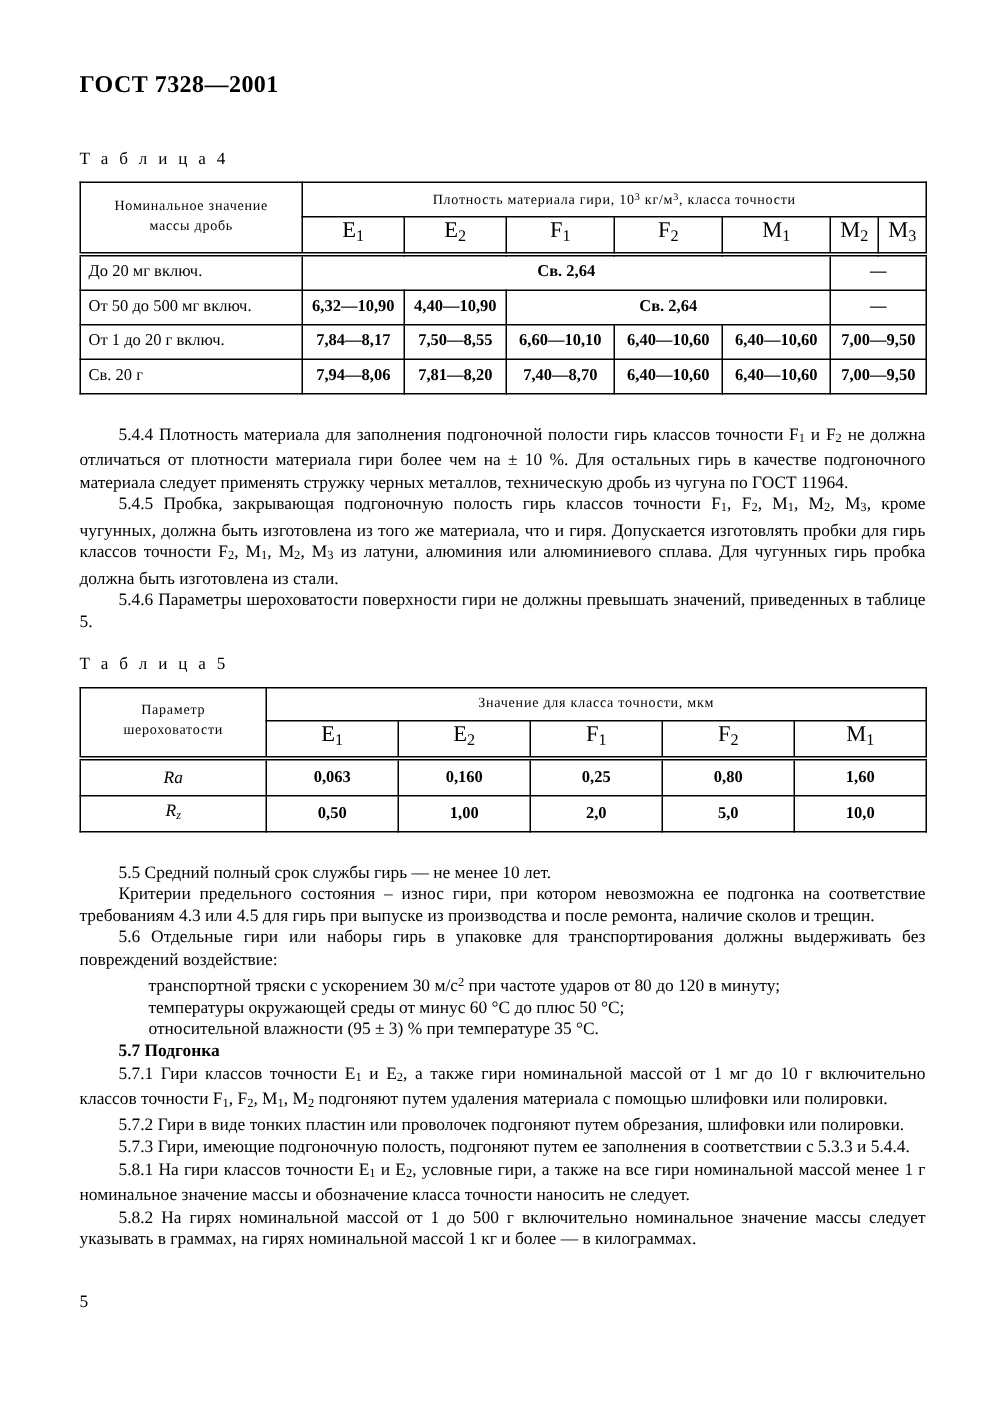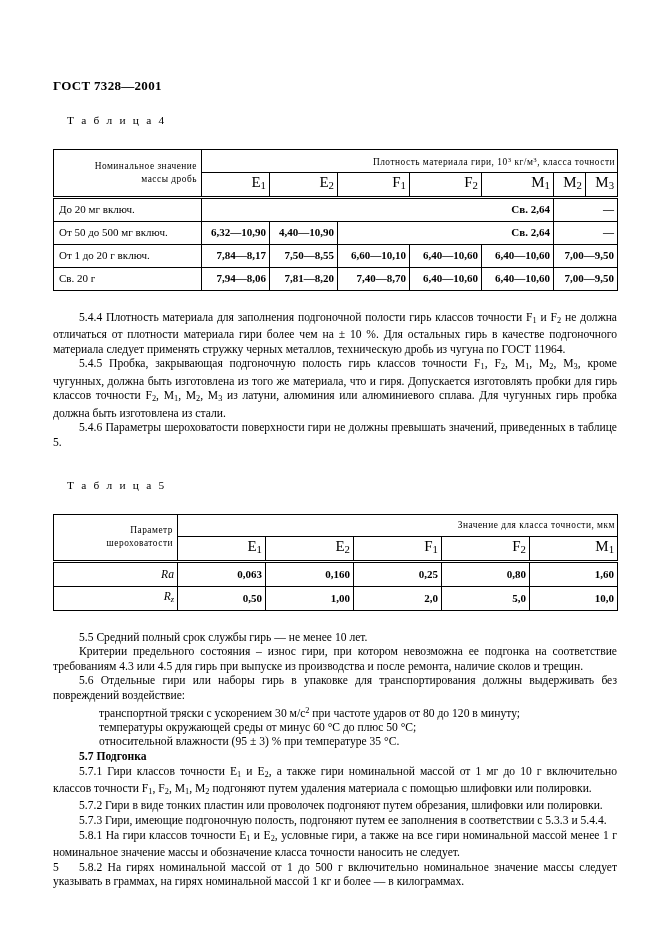--- a/index.html
+++ b/index.html
@@ -18,22 +18,22 @@
   .page {
     position: absolute;
     left: 0; top: 0;
     width: 661px;
     height: 936px;
     padding: 0;
   }
   .std-header {
     position: absolute;
     left: 53px;
-    top: 78px;
-    font-size: 13px;
+    top: 48px;
+    font-size: 16px;
     font-weight: bold;
     letter-spacing: 0.3px;
   }
   .content {
     position: absolute;
     left: 53px;
     top: 86px;
     width: 564px;
   }
   p.para {
@@ -41,42 +41,42 @@
     font-size: 11.6px;
     line-height: 14.6px;
     text-align: justify;
     text-indent: 26px;
     hyphens: manual;
   }
   p.para.ind-list {
     text-indent: 46px;
   }
   p.tbl-caption {
-    margin: 14px;
+    margin: 0;
     font-size: 11.4px;
     line-height: 16px;
     letter-spacing: 2.2px;
     text-indent: 0;
   }
   .gap-sm { height: 7px; }
   .gap-md { height: 12px; }
   .gap-xl { height: 20px; }
 
   table.gost {
     border-collapse: collapse;
     width: 564px;
     table-layout: fixed;
     margin: 0;
   }
   table.gost td, table.gost th {
     border: 1px solid #000000;
     font-weight: normal;
     font-size: 10.6px;
     padding: 2px 3px;
-    text-align: right;
+    text-align: center;
     vertical-align: middle;
     line-height: 13px;
   }
   table.gost th.hdr-top {
     font-size: 9.4px;
     letter-spacing: 0.5px;
     padding: 3px 2px;
     height: 15px;
   }
   table.gost th.hdr-stub {

